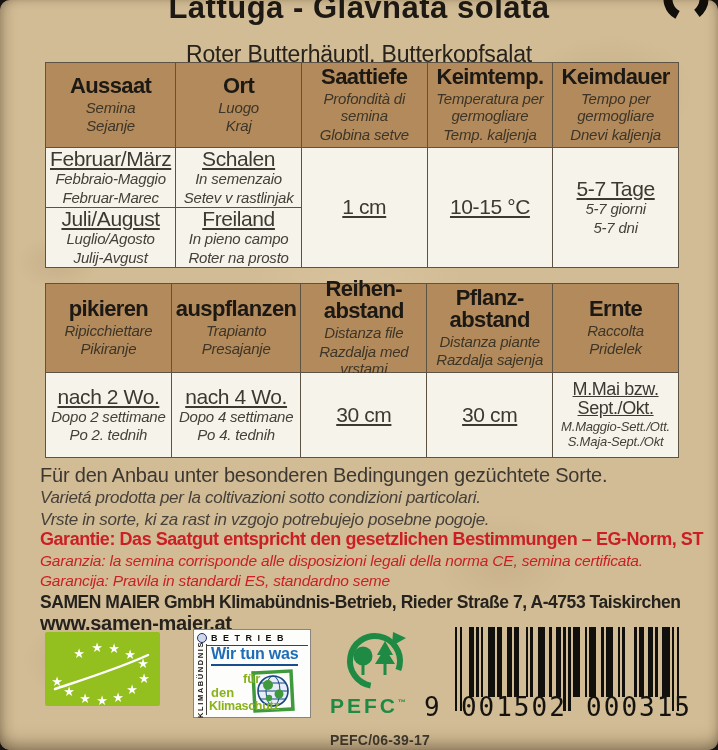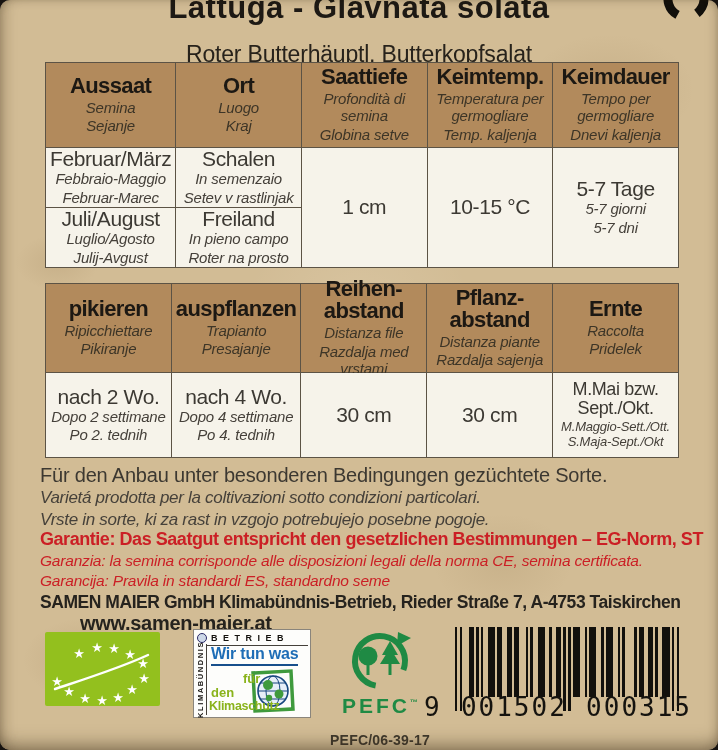--- a/index.html
+++ b/index.html
@@ -37,48 +37,48 @@
     grid-template-columns:repeat(5,1fr);gap:1px;
     background:#5c5345;border:1px solid #5c5345;
   }
   .tbl1{top:62px;grid-template-rows:84px 59px 59px;}
   .tbl2{top:283px;grid-template-rows:88px 84px;}
   .cell{display:flex;flex-direction:column;justify-content:center;align-items:center;text-align:center;padding:2px 4px;}
   .hd{background:#b28a5c;}
   .bd{background:#f6f3ea;}
   .h-de{font-size:22px;font-weight:700;letter-spacing:-.6px;color:#1c1813;line-height:1.02;white-space:pre-line;}
   .h-sub{font-size:15px;font-style:italic;color:#3d3527;line-height:1.18;letter-spacing:-.2px;margin-top:1px;white-space:pre-line;}
-  .b-de{font-size:21px;font-weight:400;letter-spacing:-.4px;color:#3c3933;line-height:1.05;white-space:pre-line;}
+  .b-de{font-size:21px;font-weight:400;letter-spacing:-.4px;color:#3c3933;line-height:1.05;white-space:pre-line;text-decoration:underline;}
   .b-sub{font-size:15px;font-style:italic;color:#45403a;line-height:1.22;letter-spacing:-.2px;white-space:pre-line;}
   .b-de.small{font-size:18px;line-height:1.08;}
   .b-sub.small{font-size:13px;line-height:1.2;}
   .span2{grid-row:span 2;}
   
   .notes{position:absolute;left:40px;top:463px;width:660px;}
   .notes .l1{font-size:20px;color:#3c3831;letter-spacing:-.2px;line-height:1.22;}
   .notes .l2,.notes .l3{font-size:17px;font-style:italic;color:#46413a;letter-spacing:-.3px;line-height:1.26;}
   .guarantee{position:absolute;left:40px;top:529px;width:672px;color:#cb1f25;}
   .guarantee .l1{font-size:18px;font-weight:700;letter-spacing:-.45px;line-height:1.2;white-space:nowrap;}
   .guarantee .l2,.guarantee .l3{font-size:15.5px;font-style:italic;letter-spacing:-.2px;line-height:1.32;white-space:nowrap;}
   .company{position:absolute;left:40px;top:592px;width:672px;color:#26231e;}
   .company .addr{font-size:17.5px;font-weight:700;letter-spacing:-.45px;white-space:nowrap;line-height:1.15;}
-  .company .web{font-size:20px;font-weight:700;letter-spacing:-.3px;line-height:1.1;margin-left:40px;}
+  .company .web{font-size:20px;font-weight:700;letter-spacing:-.3px;line-height:1.1;}
   
   .bio-logo{position:absolute;left:45px;top:632px;width:115px;height:74px;background:#93c01e;border-radius:2px;}
   .bio-code{position:absolute;left:43px;top:746px;font-size:21px;font-weight:600;color:#33302a;letter-spacing:.4px;}
   .klima{position:absolute;left:193px;top:629px;width:118px;height:89px;background:#fdfdfb;border:1px solid #8a857c;box-sizing:border-box;}
   .klima-top{position:absolute;left:13px;right:2px;top:2px;font-size:9px;font-weight:700;letter-spacing:5.5px;color:#15130f;border-bottom:1px solid #44403a;padding:1px 0 2px 4px;}
   .klima-dot{position:absolute;left:3px;top:3px;width:8px;height:8px;border:1.5px solid #2a2a66;border-radius:50%;background:#cdd8e8;}
   .klima-side{position:absolute;left:1px;top:14px;bottom:2px;width:11px;writing-mode:vertical-rl;transform:rotate(180deg);font-size:7.5px;font-weight:700;letter-spacing:1.6px;color:#15130f;border-left:1px solid #44403a;display:flex;align-items:center;justify-content:center;}
   .klima-slogan{position:absolute;left:17px;top:15px;font-size:16px;font-weight:700;color:#1e6db6;border-bottom:2px solid #174f8c;padding-bottom:1px;letter-spacing:-.2px;}
   .klima-globe{position:absolute;left:56px;top:36px;}
   .klima-l1{position:absolute;left:17px;top:42px;font-size:13px;font-weight:700;color:#8ab31b;line-height:1.05;margin-left:32px;}
   .klima-l2{position:absolute;left:17px;top:55px;font-size:13px;font-weight:700;color:#8ab31b;}
   .klima-l3{position:absolute;left:15px;top:69px;font-size:12.5px;font-weight:700;color:#8ab31b;letter-spacing:-.3px;}
-  .pefc{position:absolute;left:330px;top:629px;width:100px;text-align:center;}
+  .pefc{position:absolute;left:330px;top:629px;width:100px;text-align:left;}
   .pefc-name{font-size:21px;font-weight:700;color:#1f8a44;letter-spacing:3px;line-height:1;margin-top:-2px;}
   .pefc-name sup{font-size:8px;letter-spacing:0;}
   .pefc-code{font-size:14px;font-weight:600;color:#3e382c;letter-spacing:.2px;margin-top:16px;}
   .barcode-bars{position:absolute;left:455px;top:627px;}
   .barcode-digits{position:absolute;left:424px;top:692px;width:268px;display:flex;justify-content:space-between;font-family:"DejaVu Sans Mono","Liberation Mono",monospace;font-size:26px;color:#15130f;}
   .barcode-digits .grp{letter-spacing:2px;}
 </style>
 </head>
 <body>
 

